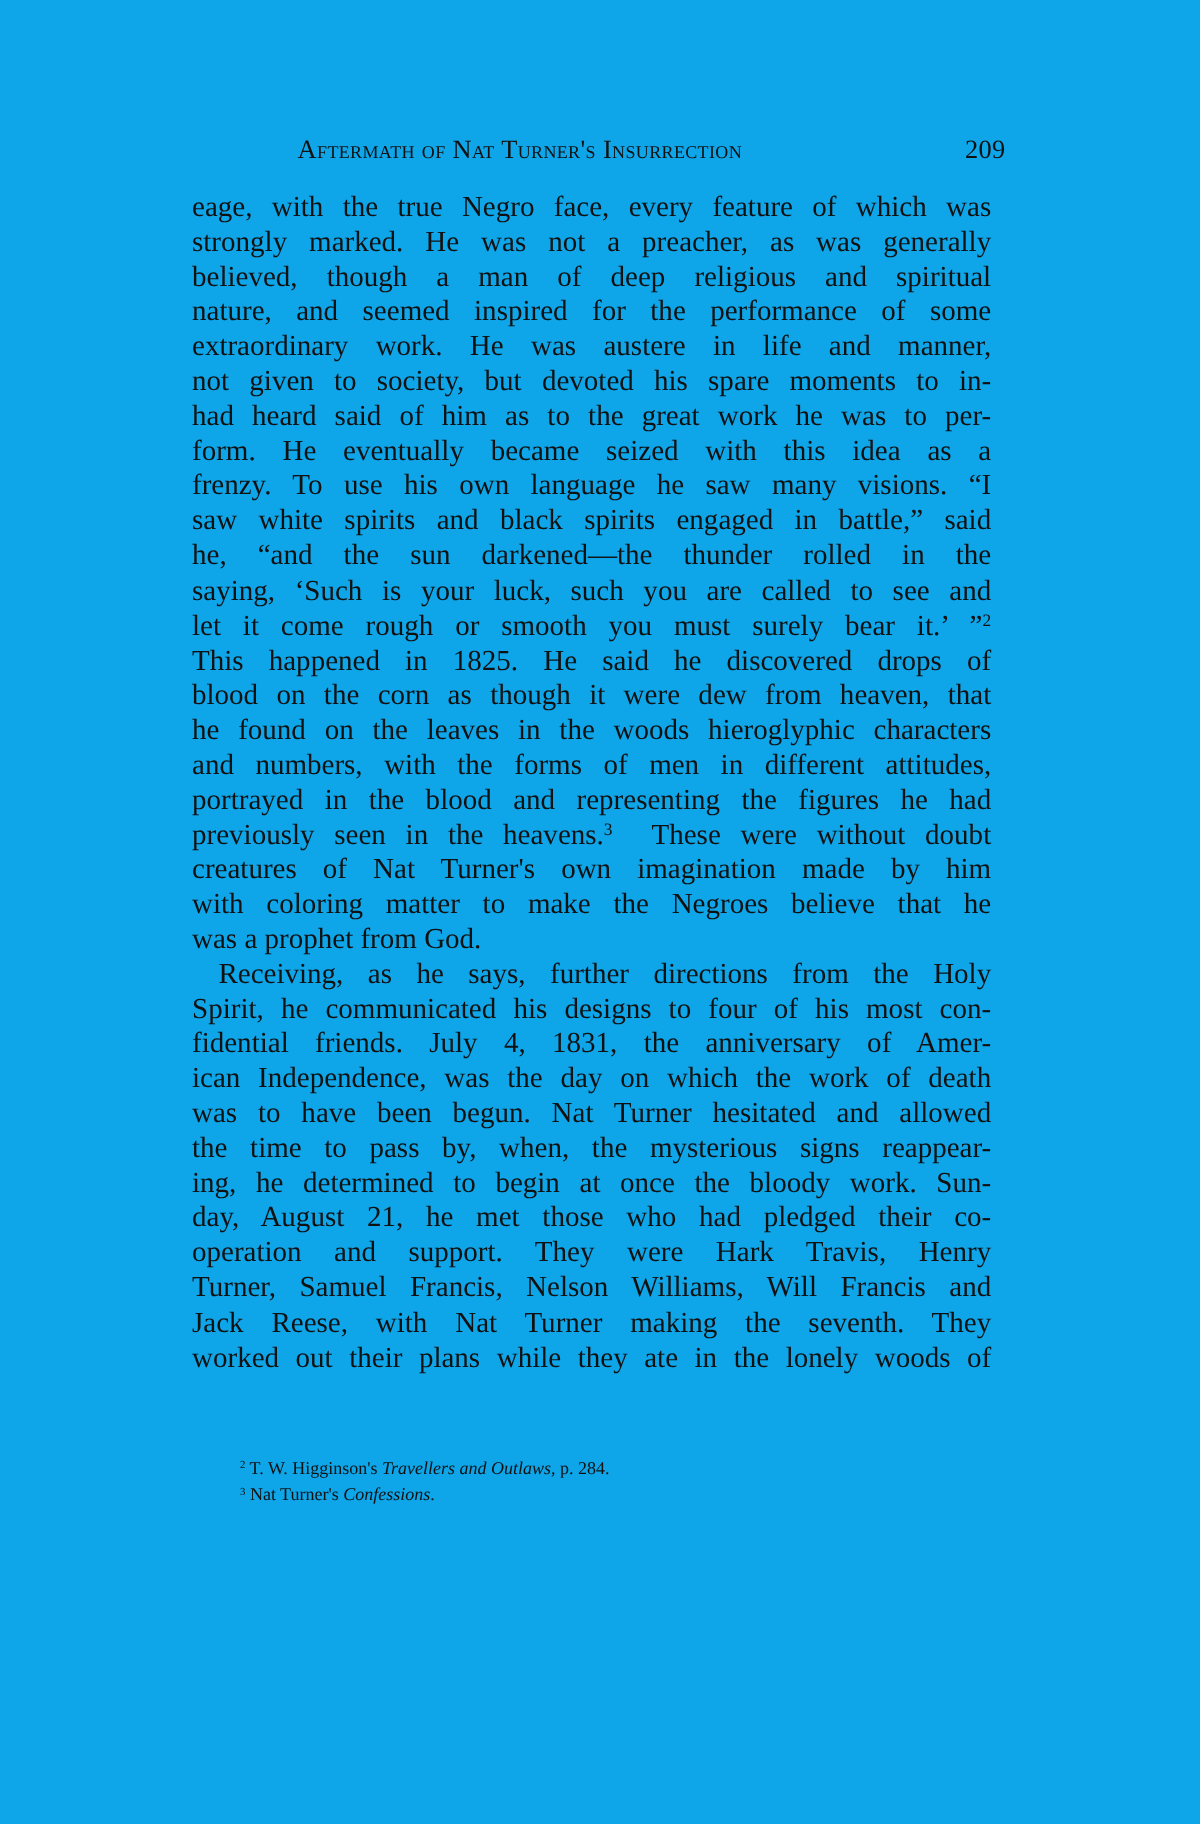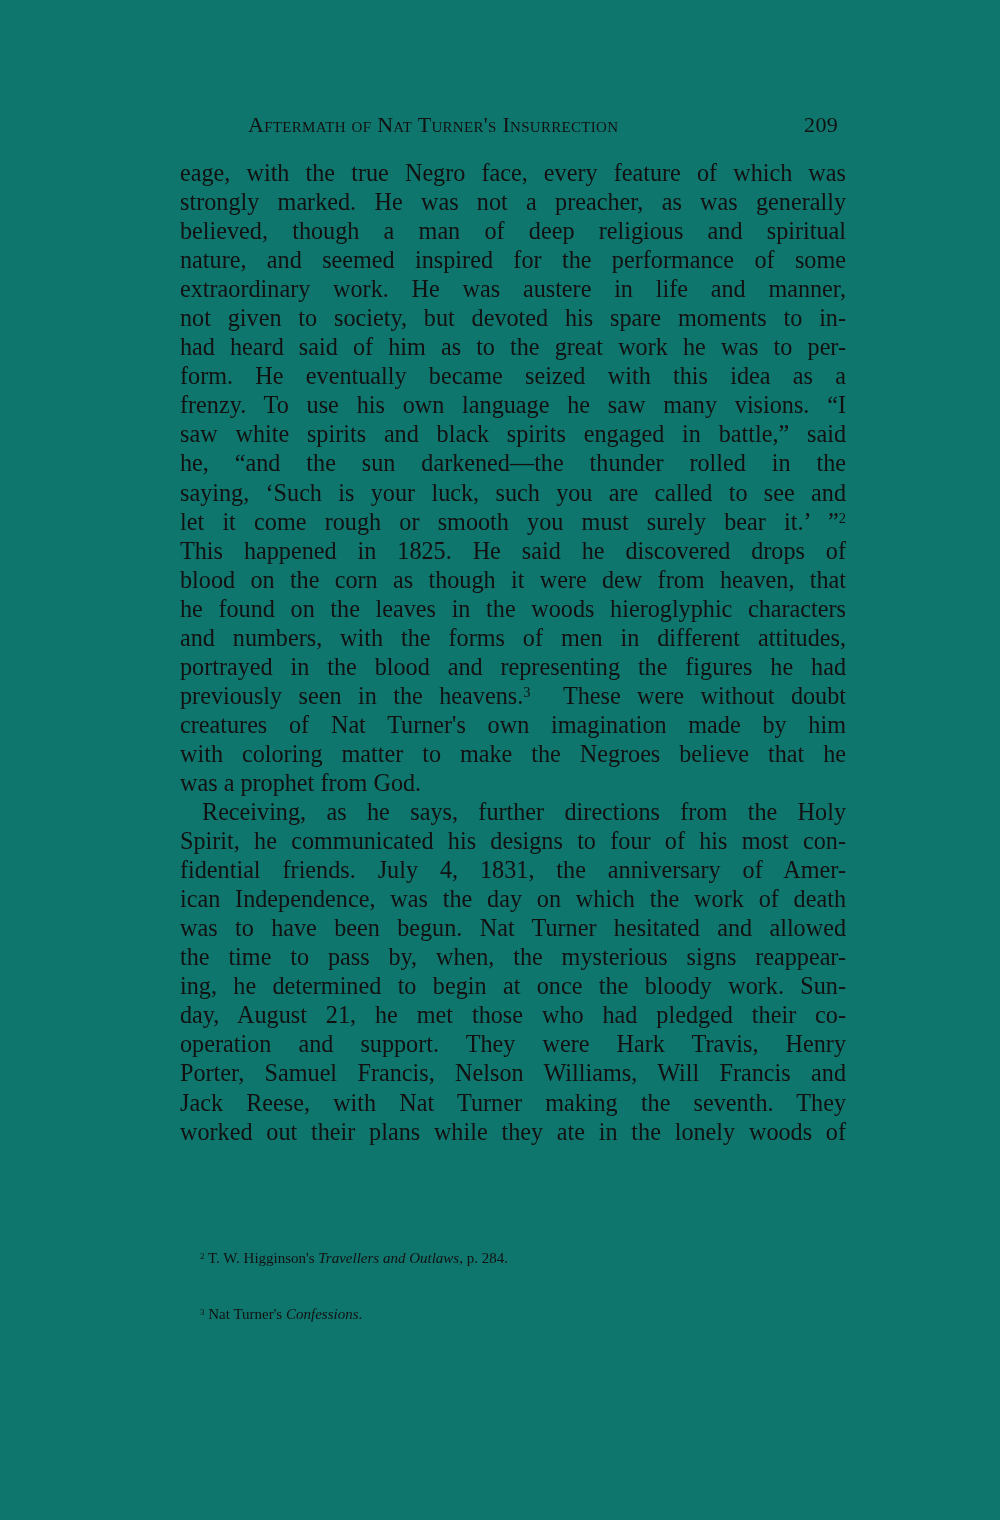--- a/index.html
+++ b/index.html
@@ -13,21 +13,21 @@
       position: relative;
       overflow: hidden;
       font-family: "Liberation Serif", "DejaVu Serif", serif;
       color: #111111;
     }
     .page {
       position: absolute;
       left: 0; top: 0;
       width: 1000px;
       height: 1520px;
-      background: #0f766e;
+      background: #0ea5e9;
     }
     .running-head {
       position: absolute;
       top: 110px;
       left: 248px;
       width: 590px;
       height: 30px;
       font-size: 22px;
       line-height: 30px;
       font-variant: small-caps;
@@ -41,21 +41,21 @@
     }
     .page-number {
       position: absolute;
       right: 0;
       top: 0;
       font-variant: normal;
       margin-left: 24px;
     }
     .body-text {
       position: absolute;
-      left: 180px;
+      left: 160px;
       top: 158px;
       width: 666px;
       font-size: 24.2px;
       line-height: 29.05px;
     }
     .line {
       display: block;
       white-space: nowrap;
       text-align: justify;
       text-align-last: justify;
@@ -71,21 +71,20 @@
       position: absolute;
       left: 200px;
       top: 1213px;
       width: 500px;
       font-size: 15px;
       line-height: 22px;
     }
     .fn {
       display: block;
       white-space: nowrap;
-      margin-top: 34px;
     }
     .fn sup, .line sup {
       font-size: 60%;
       vertical-align: 0.5em;
       line-height: 0;
     }
     .fn i { font-style: italic; }
   </style>
 </head>
 <body>
@@ -122,21 +121,21 @@
     <span class="line last">was a prophet from God.</span>
     <span class="line indent">Receiving, as he says, further directions from the Holy</span>
     <span class="line">Spirit, he communicated his designs to four of his most con-</span>
     <span class="line">fidential friends.  July 4, 1831, the anniversary of Amer-</span>
     <span class="line">ican Independence, was the day on which the work of death</span>
     <span class="line">was to have been begun.  Nat Turner hesitated and allowed</span>
     <span class="line">the time to pass by, when, the mysterious signs reappear-</span>
     <span class="line">ing, he determined to begin at once the bloody work.  Sun-</span>
     <span class="line">day, August 21, he met those who had pledged their co-</span>
     <span class="line">operation and support.  They were Hark Travis, Henry</span>
-    <span class="line">Porter, Samuel Francis, Nelson Williams, Will Francis and</span>
+    <span class="line">Turner, Samuel Francis, Nelson Williams, Will Francis and</span>
     <span class="line">Jack Reese, with Nat Turner making the seventh.  They</span>
     <span class="line">worked out their plans while they ate in the lonely woods of</span>
   </div>
 
   <div class="footnotes">
     <span class="fn"><sup>2</sup> <span style="white-space:pre">T. W. Higginson's </span><i>Travellers and Outlaws</i><span>, p. 284.</span></span>
     <span class="fn"><sup>3</sup> <span style="white-space:pre">Nat Turner's </span><i>Confessions</i><span>.</span></span>
   </div>
 
 </div>

